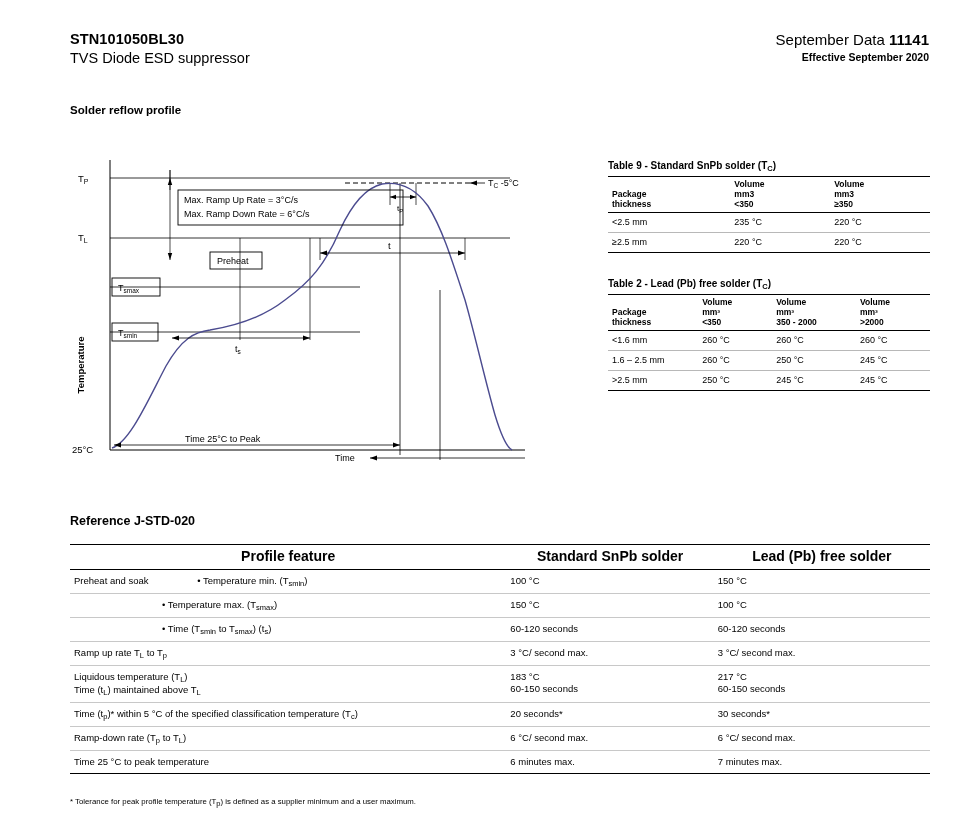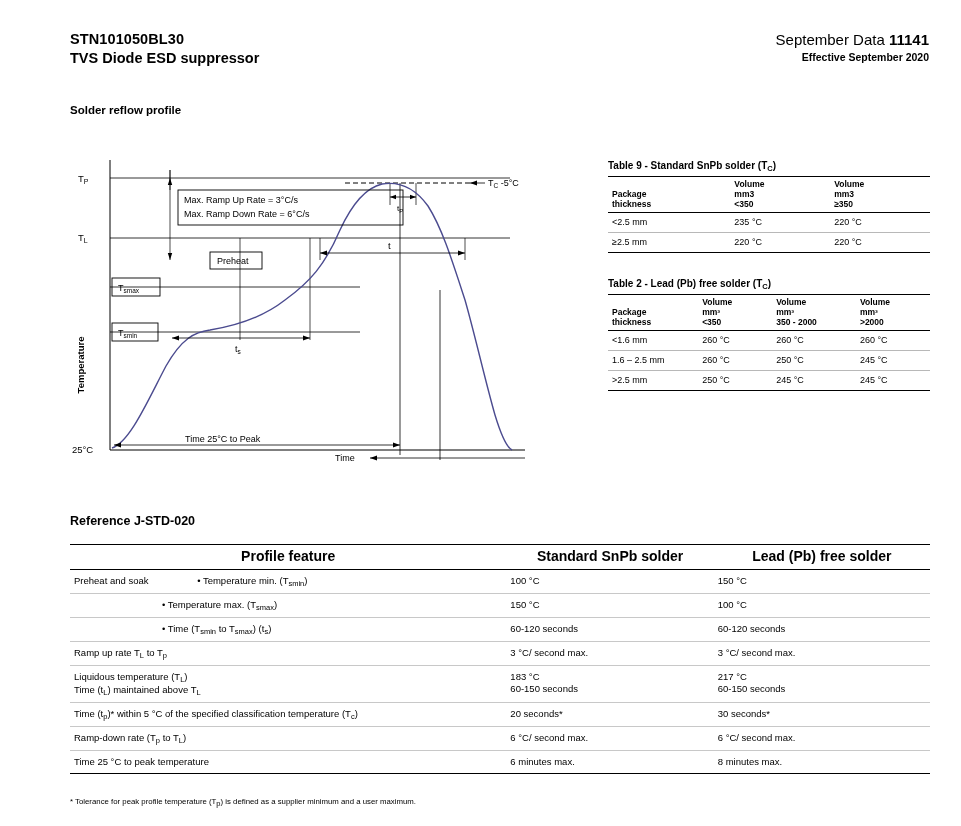--- a/index.html
+++ b/index.html
@@ -30,21 +30,21 @@
     left: 70px; top: 30px;
   }
   .hdr-part {
     font-size: 14.5px;
     font-weight: bold;
     letter-spacing: 0.1px;
     line-height: 18px;
   }
   .hdr-desc {
     font-size: 14.5px;
-    font-weight: bold;
+    font-weight: normal;
     line-height: 20px;
   }
   .hdr-right {
     position: absolute;
     right: 32px; top: 30px;
     text-align: right;
   }
   .hdr-td {
     font-size: 15px;
     line-height: 19px;
@@ -407,21 +407,21 @@
         <td>
           <span>Ramp-down rate (T</span><sub>p</sub><span> to T</span><sub>L</sub><span>)</span>
         </td>
         <td>6 °C/ second max.</td>
         <td>6 °C/ second max.</td>
       </tr>
 
       <tr>
         <td>Time 25 °C to peak temperature</td>
         <td>6 minutes max.</td>
-        <td>8 minutes max.</td>
+        <td>7 minutes max.</td>
       </tr>
     </tbody>
   </table>
 
   <div class="footnote">
     <span>* Tolerance for peak profile temperature (T</span><sub>p</sub><span>) is defined as a supplier minimum and a user maximum.</span>
   </div>
 
 </div>
 

